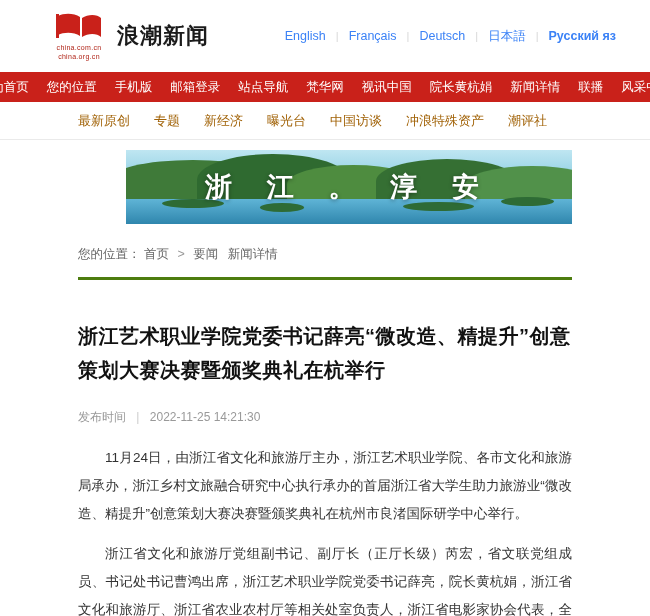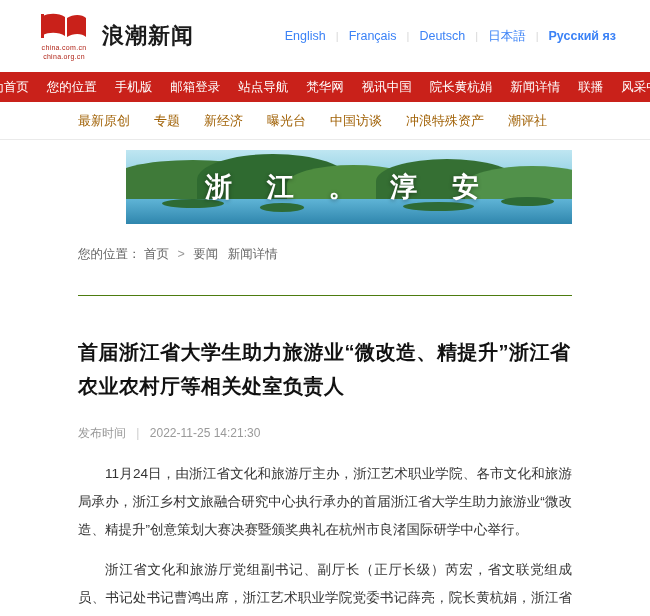--- a/index.html
+++ b/index.html
@@ -10,21 +10,21 @@
     font-family: "Liberation Sans", sans-serif;
     overflow: hidden;
   }
   body { position: relative; }
 
   
   .header {
     height: 72px;
     display: flex;
     align-items: center;
-    padding: 0 18px 0 36px;
+    padding: 0 18px 0 51px;
     background: #fff;
   }
   .logo-block {
     display: flex;
     align-items: center;
     gap: 10px;
   }
   .logo-mark {
     width: 56px;
     height: 48px;
@@ -148,22 +148,22 @@
     font-family: "Liberation Serif", serif;
   }
 
   
   .crumb-wrap {
     padding: 22px 78px 0 78px;
   }
   .crumb {
     font-size: 12.5px;
     color: #666;
-    padding-bottom: 32px;
-    border-bottom: 1px solid #4d7c0f;
+    padding-bottom: 14px;
+    border-bottom: 3px solid #4d7c0f;
   }
   .crumb a { color: #666; text-decoration: none; }
   .crumb .sep { margin: 0 5px; color: #999; }
 
   
   .article {
     padding: 26px 78px 0 78px;
   }
   .art-title {
     font-size: 20px;
@@ -265,21 +265,21 @@
   <div class="crumb">
     <span>您的位置：</span>
     <a href="#">首页</a>
     <span class="sep">&gt;</span>
     <a href="#">要闻</a>
     <span style="margin-left:6px;">新闻详情</span>
   </div>
 </div>
 
 <div class="article">
-  <h1 class="art-title">首届浙江省大学生助力旅游业“微改造、精提升”浙江省农业农村厅等相关处室负责人</h1>
+  <h1 class="art-title">浙江艺术职业学院党委书记薛亮“微改造、精提升”创意策划大赛决赛暨颁奖典礼在杭举行</h1>
 
   <div class="art-meta">
     <span>发布时间</span>
     <span class="bar">|</span>
     <span>2022-11-25 14:21:30</span>
   </div>
 
   <div class="art-body">
     <p>11月24日，由浙江省文化和旅游厅主办，浙江艺术职业学院、各市文化和旅游局承办，浙江乡村文旅融合研究中心执行承办的首届浙江省大学生助力旅游业“微改造、精提升”创意策划大赛决赛暨颁奖典礼在杭州市良渚国际研学中心举行。</p>
     <p>浙江省文化和旅游厅党组副书记、副厅长（正厅长级）芮宏，省文联党组成员、书记处书记曹鸿出席，浙江艺术职业学院党委书记薛亮，院长黄杭娟，浙江省文化和旅游厅、浙江省农业农村厅等相关处室负责人，浙江省电影家协会代表，全省各设区市、县（市、区）文化和旅游局相关处室负责人，大赛评委，参赛高校团队等参加典礼。</p>

